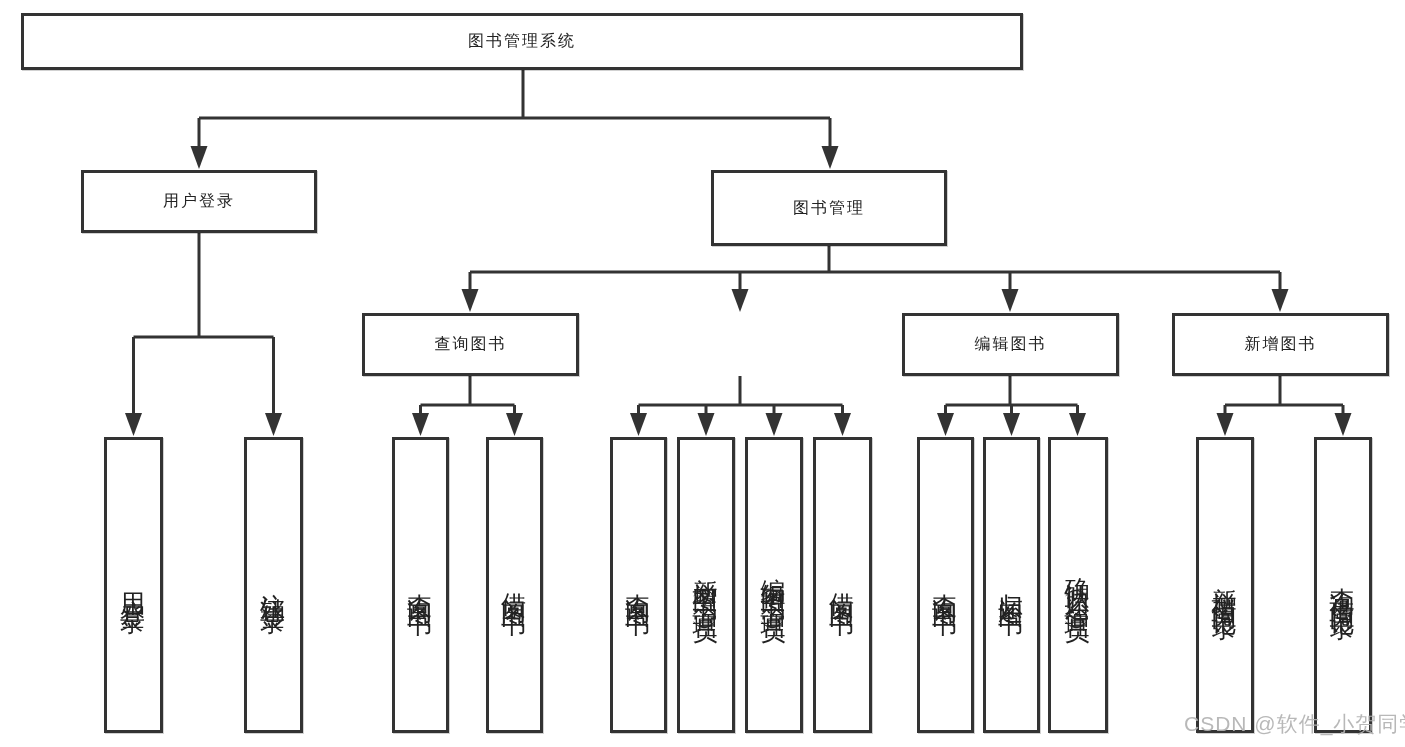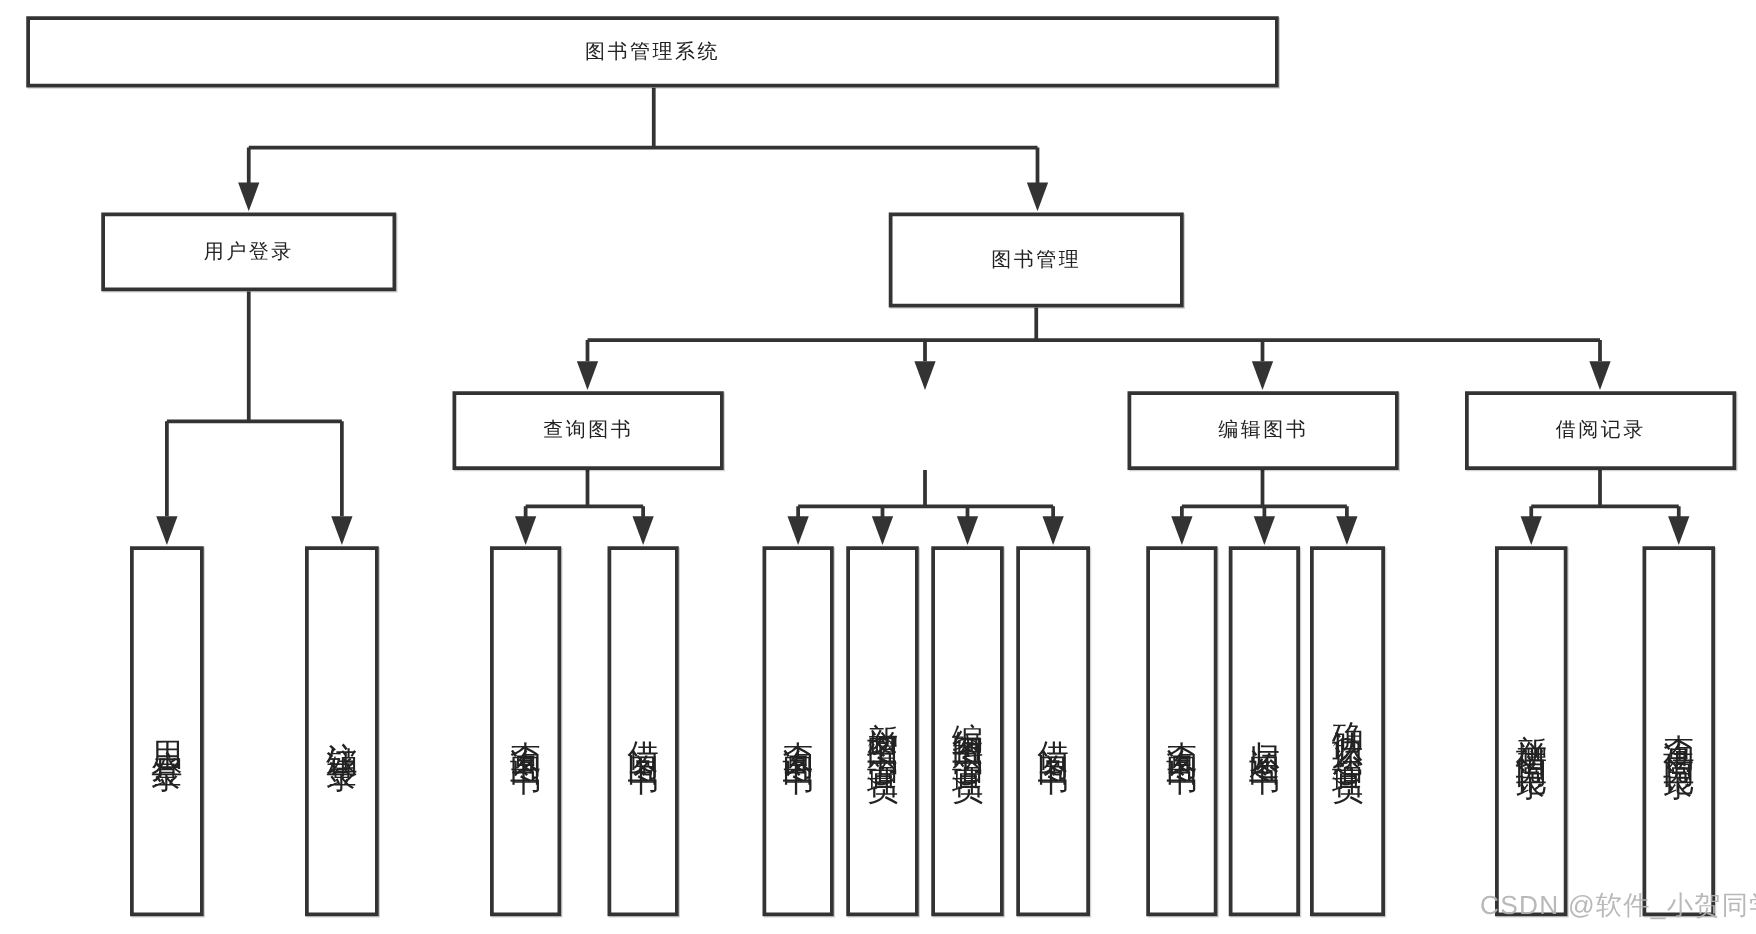--- a/index.html
+++ b/index.html
@@ -87,21 +87,21 @@
     <span>图书管理</span>
   </div>
 
   <div class="box hbox" style="left:362px;top:313px;width:217px;height:63px;">
     <span>查询图书</span>
   </div>
   <div class="box hbox" style="left:902px;top:313px;width:217px;height:63px;">
     <span>编辑图书</span>
   </div>
   <div class="box hbox" style="left:1172px;top:313px;width:217px;height:63px;">
-    <span>借阅记录</span>
+    <span>新增图书</span>
   </div>
 
   <div class="box vbox" style="left:104px;width:59px;">
     <span class="vtext">用户登录</span>
   </div>
   <div class="box vbox" style="left:244px;width:59px;">
     <span class="vtext">注销登录</span>
   </div>
 
   <div class="box vbox" style="left:392px;width:57px;">

